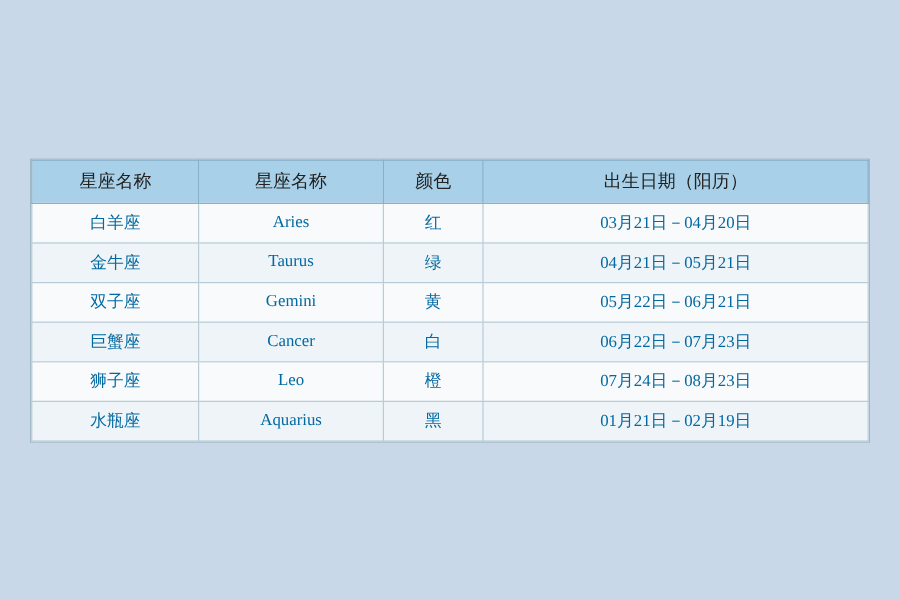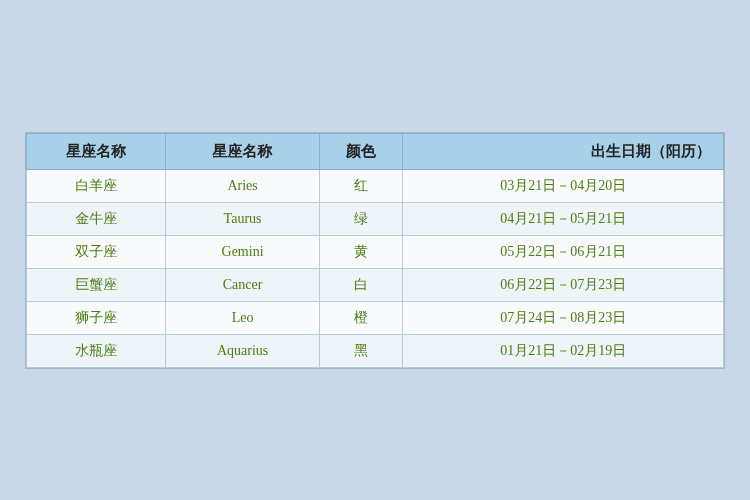--- a/index.html
+++ b/index.html
@@ -25,41 +25,41 @@
       width: 100%;
       border-collapse: collapse;
     }
     thead tr {
       background-color: #a8d0e8;
     }
     thead th {
       border: 1px solid #88b0c8;
       padding: 8px 12px;
       text-align: center;
-      font-weight: bold;
+      font-weight: normal;
       font-size: 15px;
       color: #222;
     }
     tbody tr {
       background-color: #f8fafb;
     }
     tbody tr:nth-child(even) {
       background-color: #eef4f8;
     }
     tbody td {
       border: 1px solid #b8ccd8;
       padding: 7px 12px;
       text-align: center;
       font-size: 14px;
-      color: #4d7c0f;
+      color: #0369a1;
     }
     .col-chinese { width: 20%; }
     .col-english { width: 22%; }
     .col-color   { width: 12%; }
-    .col-date    { width: 46%; text-align: right; }
+    .col-date    { width: 46%; }
   </style>
 </head>
 <body>
 
 <div class="table-container">
   <table>
     <thead>
       <tr>
         <th class="col-chinese">星座名称</th>
         <th class="col-english">星座名称</th>

